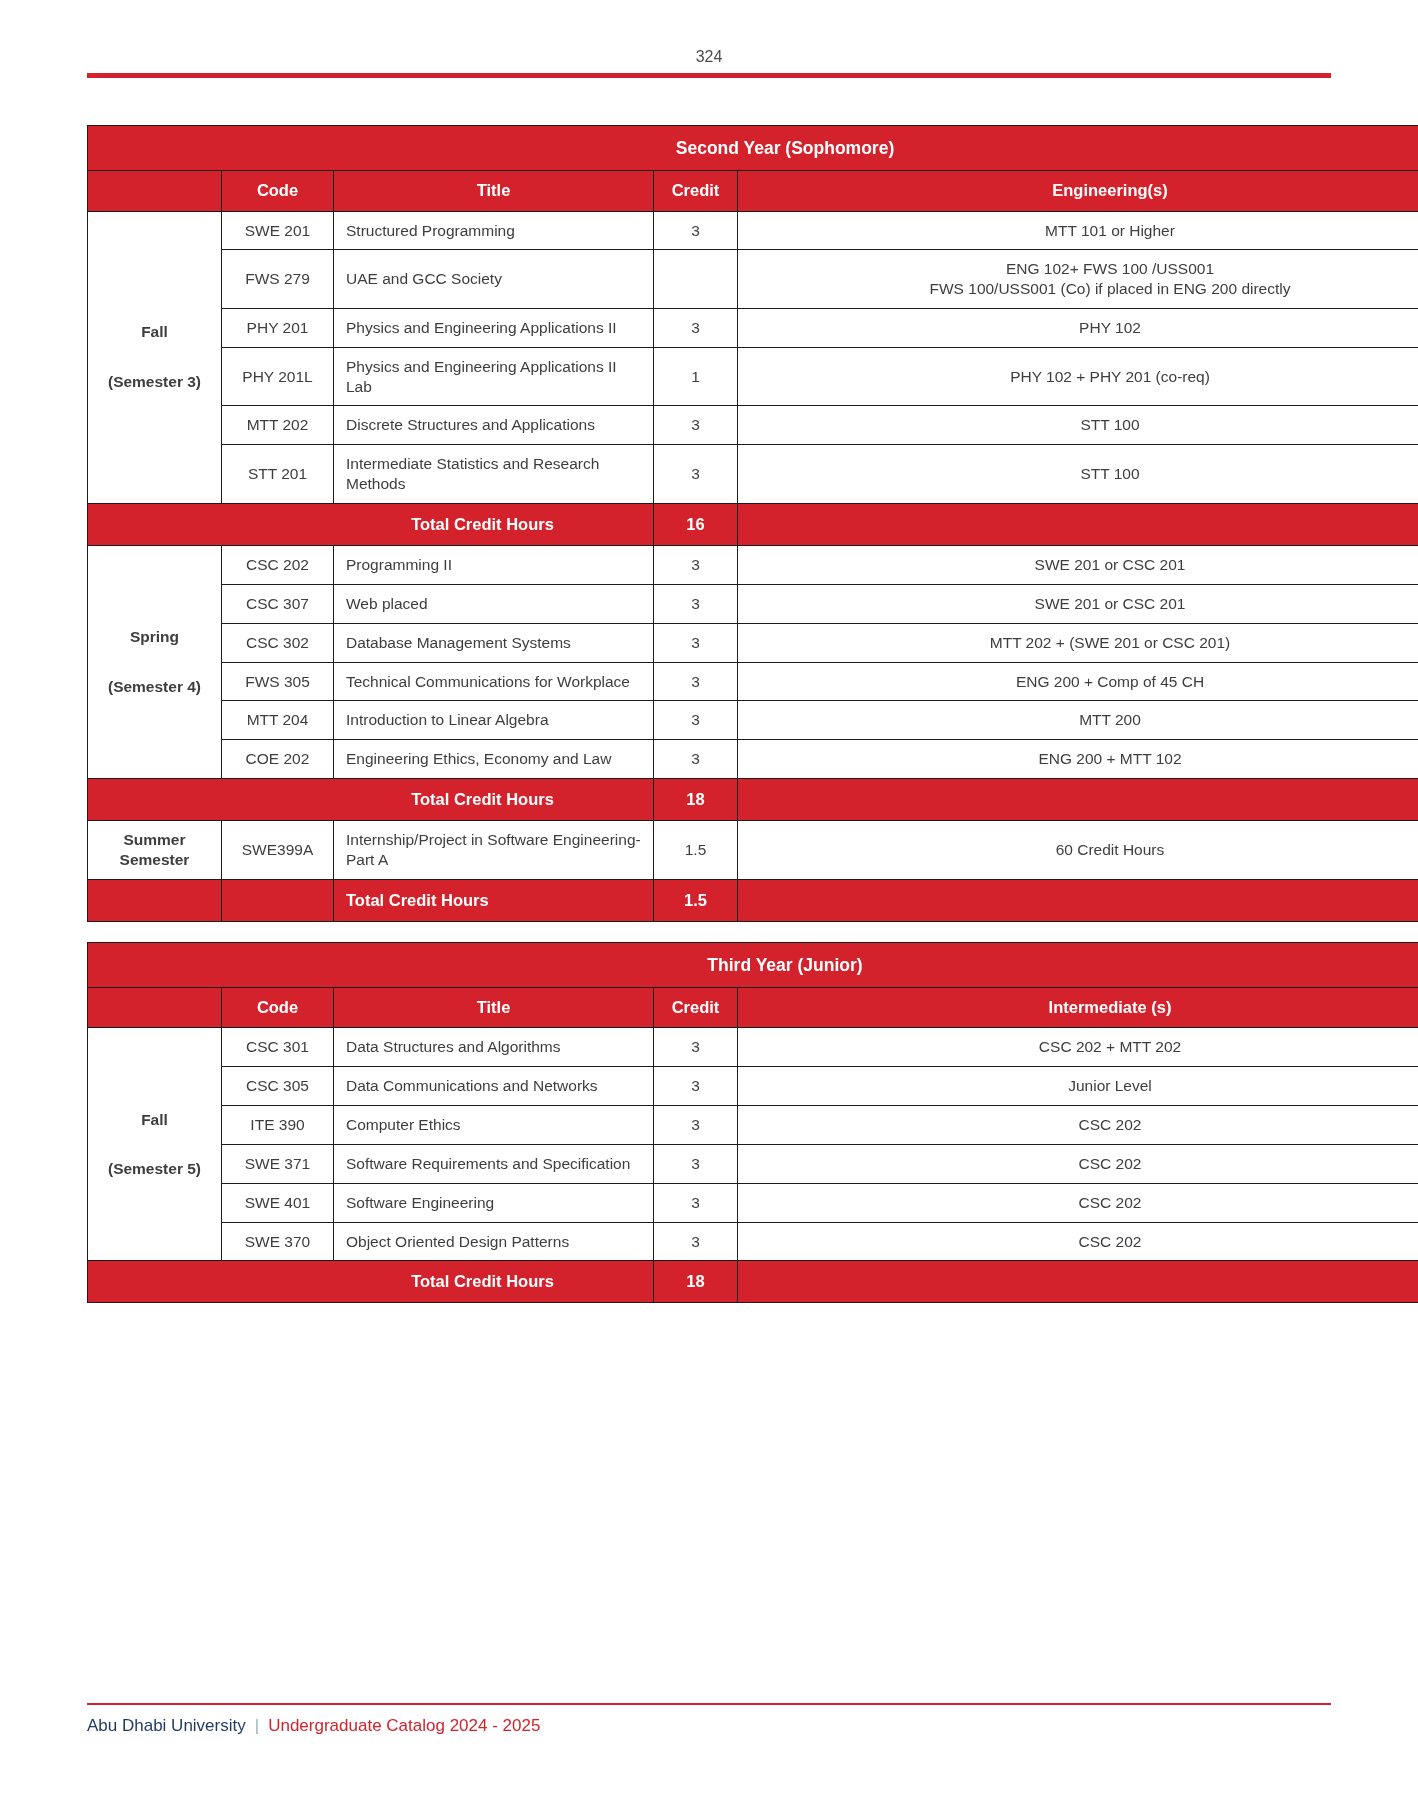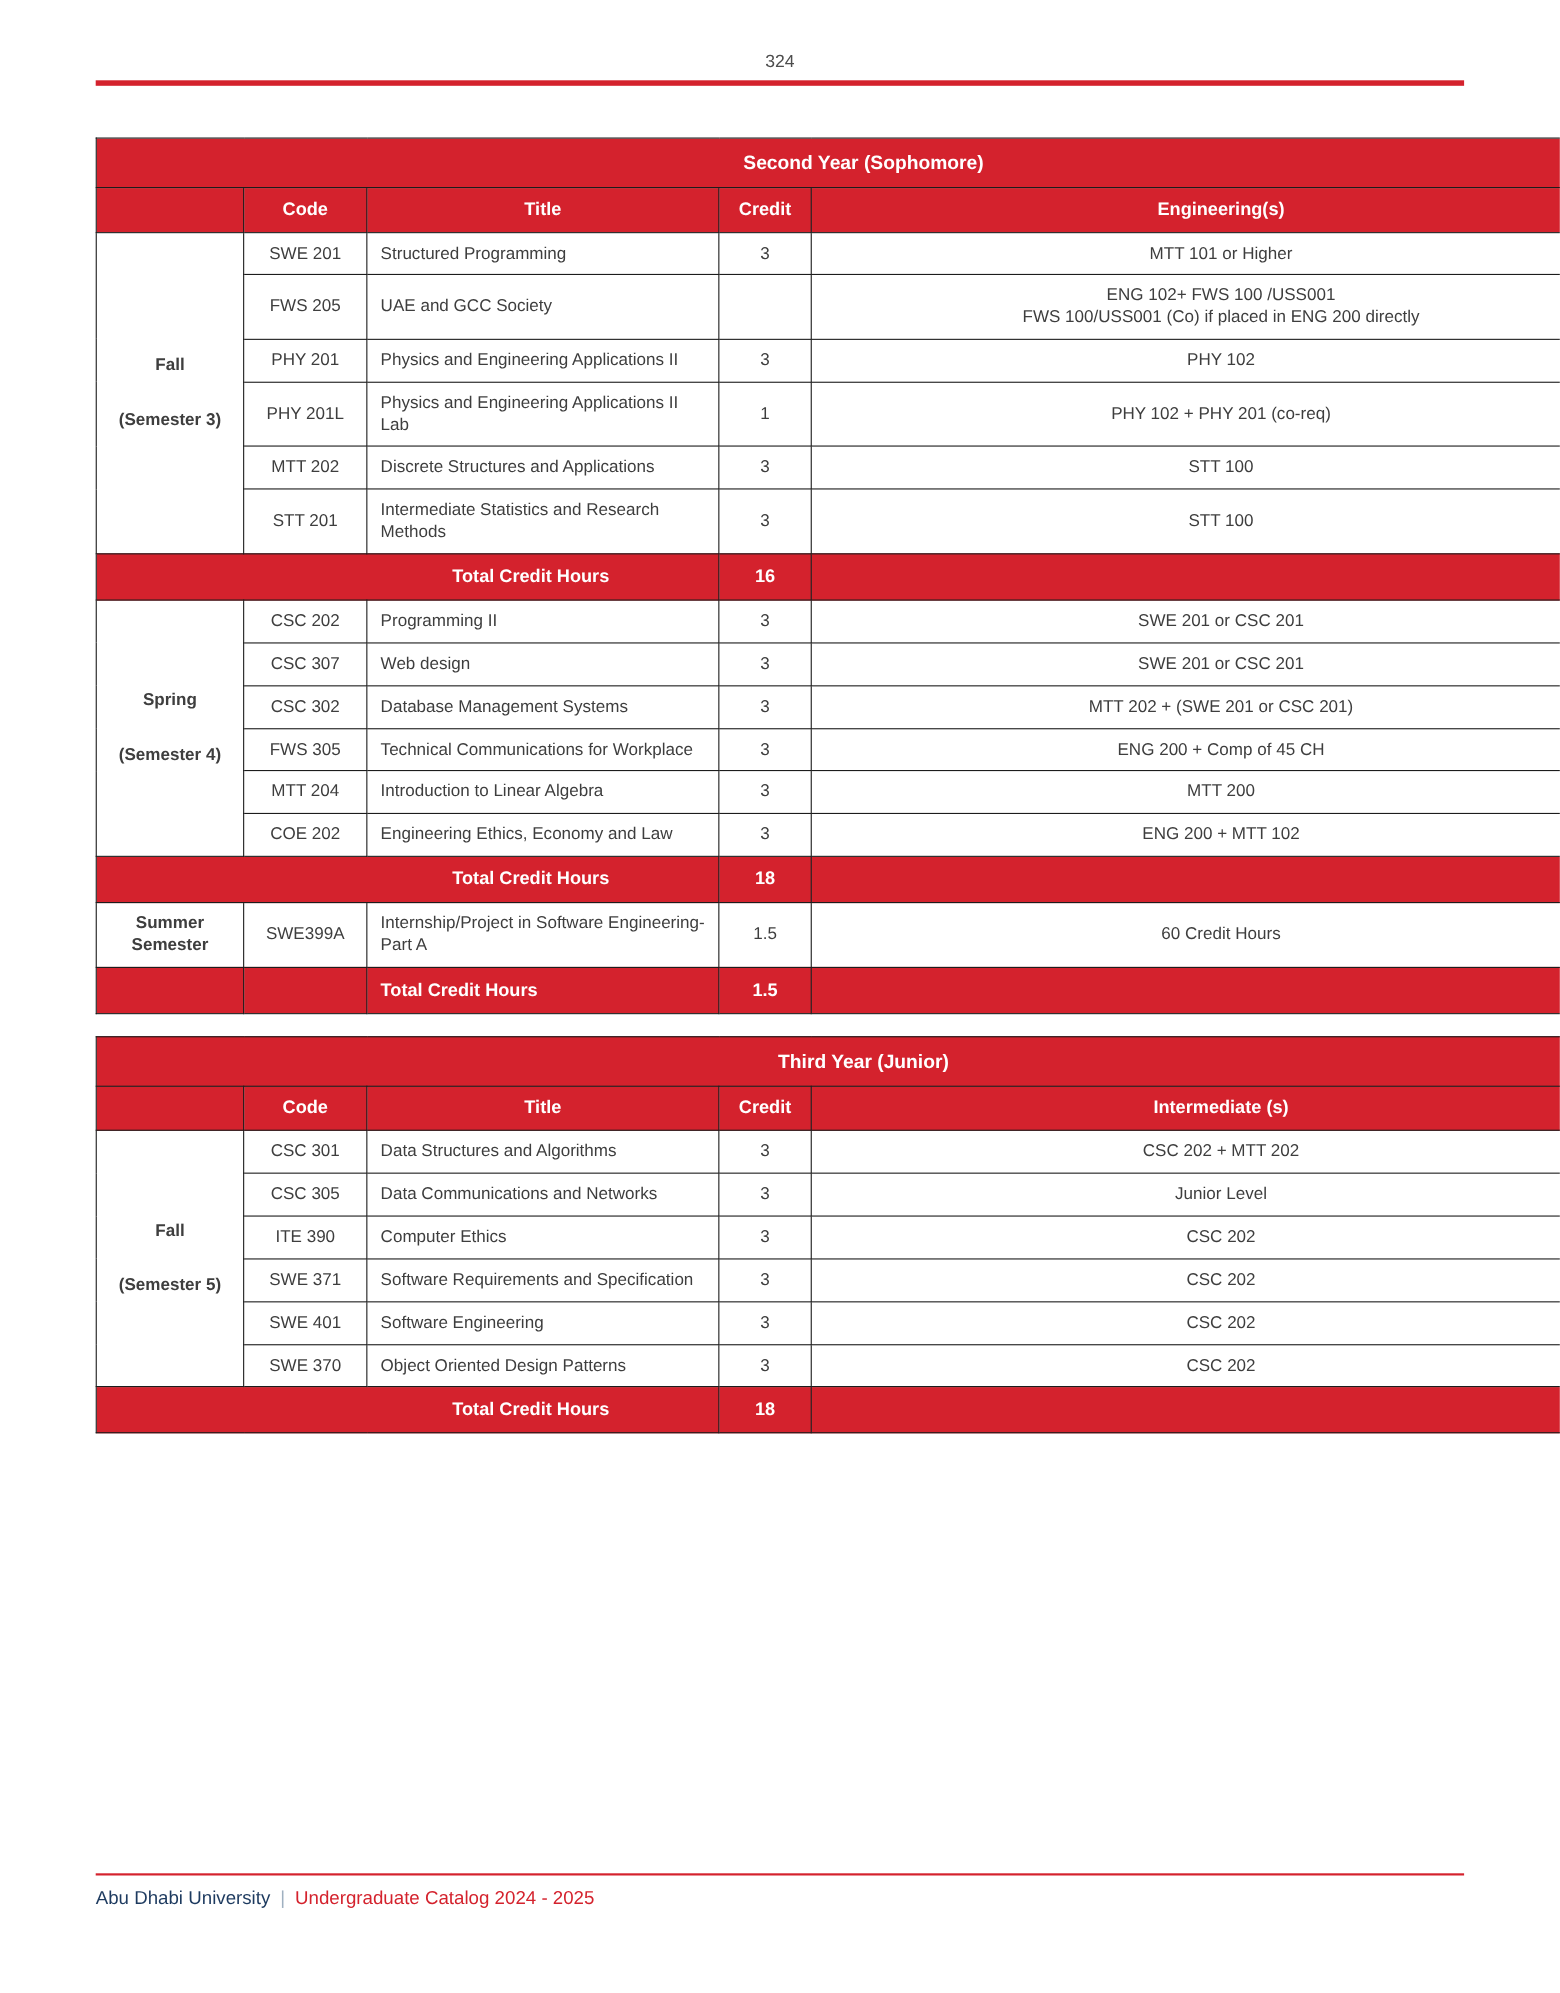--- a/index.html
+++ b/index.html
@@ -139,21 +139,21 @@
             <td class="sem-cell" rowspan="6">
               <div>Fall</div>
               <div class="sem-gap">(Semester 3)</div>
             </td>
             <td>SWE 201</td>
             <td class="title-cell">Structured Programming</td>
             <td>3</td>
             <td class="prereq-cell">MTT 101 or Higher</td>
           </tr>
           <tr class="course-row">
-            <td>FWS 205</td>
+            <td>FWS 279</td>
             <td class="title-cell">UAE and GCC Society</td>
             <td></td>
             <td class="prereq-cell">ENG 102+ FWS 100 /USS001
 FWS 100/USS001 (Co) if placed in ENG 200 directly</td>
           </tr>
           <tr class="course-row">
             <td>PHY 201</td>
             <td class="title-cell">Physics and Engineering Applications II</td>
             <td>3</td>
             <td class="prereq-cell">PHY 102</td>
@@ -186,21 +186,21 @@
               <div>Spring</div>
               <div class="sem-gap">(Semester 4)</div>
             </td>
             <td>CSC 202</td>
             <td class="title-cell">Programming II</td>
             <td>3</td>
             <td class="prereq-cell">SWE 201 or CSC 201</td>
           </tr>
           <tr class="course-row">
             <td>CSC 307</td>
-            <td class="title-cell">Web design</td>
+            <td class="title-cell">Web placed</td>
             <td>3</td>
             <td class="prereq-cell">SWE 201 or CSC 201</td>
           </tr>
           <tr class="course-row">
             <td>CSC 302</td>
             <td class="title-cell">Database Management Systems</td>
             <td>3</td>
             <td class="prereq-cell">MTT 202 + (SWE 201 or CSC 201)</td>
           </tr>
           <tr class="course-row">

